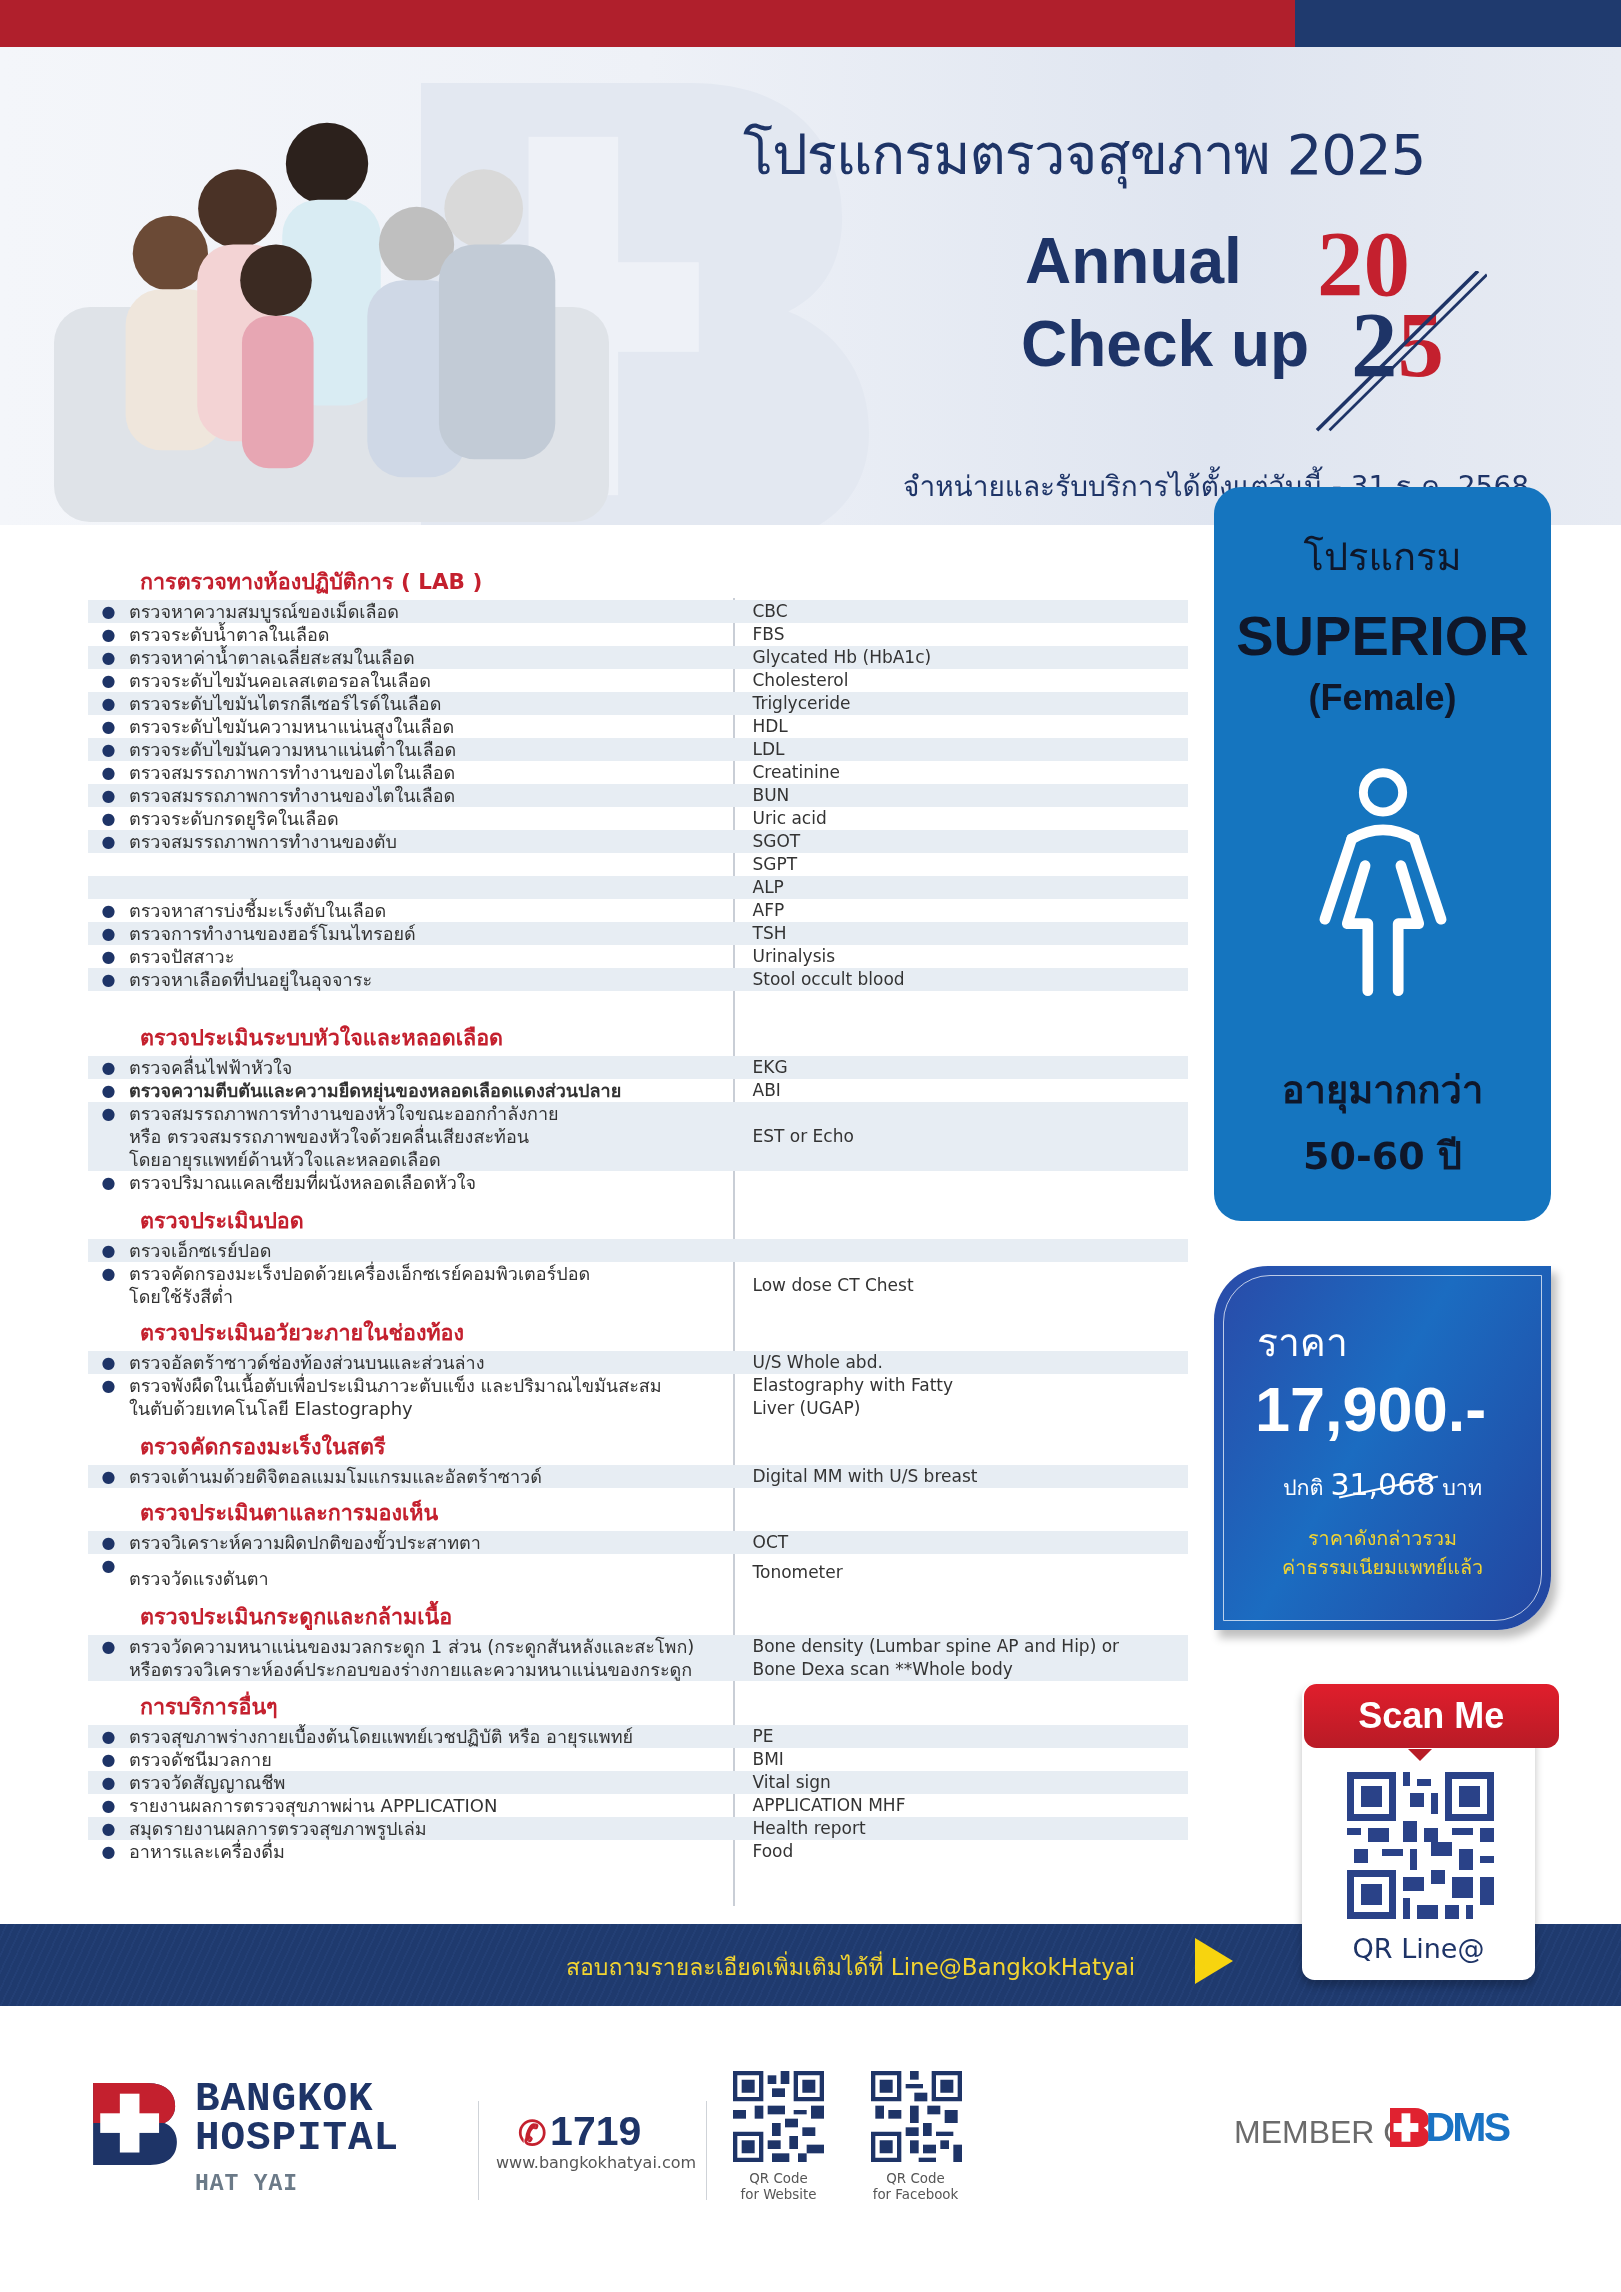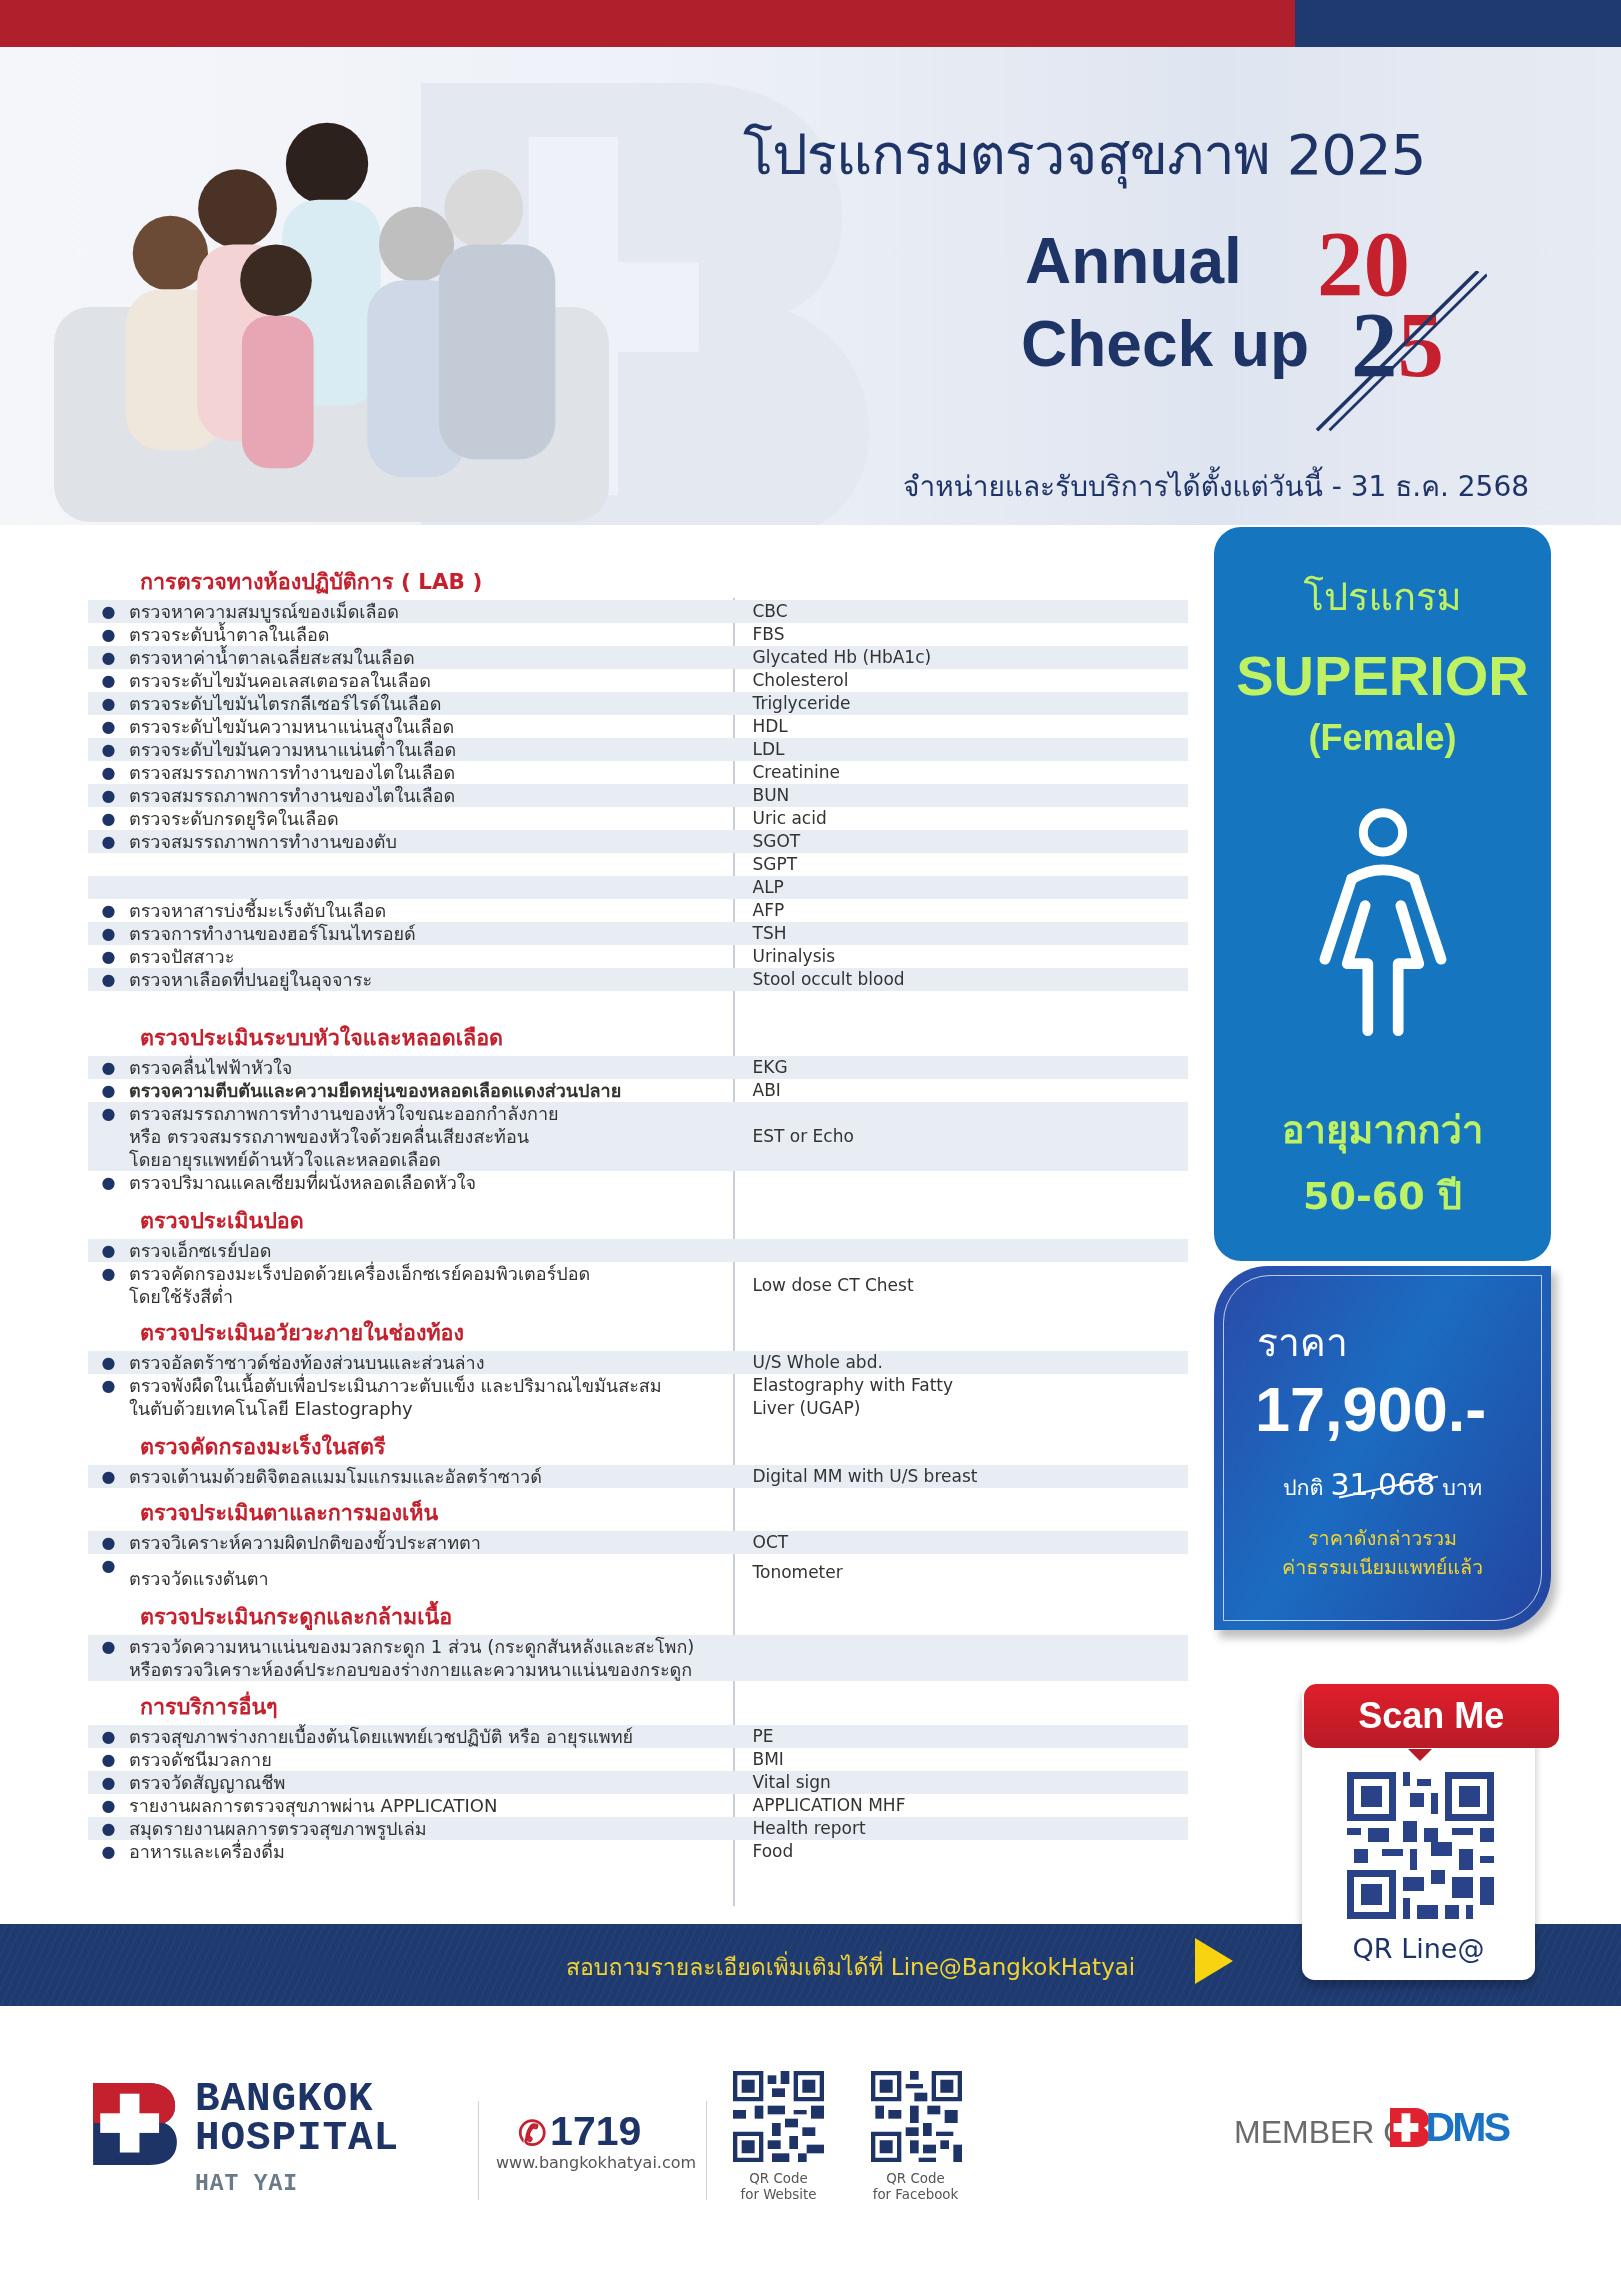--- a/index.html
+++ b/index.html
@@ -29,21 +29,21 @@
   .content { position: absolute; left: 88px; top: 564px; width: 1100px; }
   .vdivider { position: absolute; left: 733px; top: 598px; width: 1.8px; height: 1308px; background: #c9ced6; }
   .section-title { font-size: 21.5px; color: #c4202e; font-weight: bold; padding-left: 52px; height: 36px; line-height: 36px; }
   .row { display: flex; font-size: 18px; color: #333; line-height: 23px; min-height: 23px; }
   .row.shade { background: #e7edf3; }
   .row .bullet { width: 41px; text-align: center; color: #1e3467; font-size: 16px; }
   .row .th { width: 602px; padding-left: 0; }
   .row .en { flex: 1; padding-left: 21.5px; font-size: 17px; }
 
   
-  .prog-card { position: absolute; left: 1214px; top: 487px; width: 337px; height: 734px; background: #1575bf; border-radius: 27px; color: #bef264; text-align: center; margin-top: 40px; }
+  .prog-card { position: absolute; left: 1214px; top: 487px; width: 337px; height: 734px; background: #1575bf; border-radius: 27px; color: #0f172a; text-align: center; }
   .prog-card .l1 { margin-top: 39px; font-size: 38px; }
   .prog-card .l2 { margin-top: 16px; font-size: 56px; font-weight: bold; font-family: "Liberation Sans", sans-serif; }
   .prog-card .l3 { margin-top: 9px; font-size: 36px; font-weight: bold; font-family: "Liberation Sans", sans-serif; }
   .prog-card .woman { margin: 48px auto 0; width: 134px; height: 233px; }
   .prog-card .age1 { margin-top: 56px; font-size: 38px; font-weight: bold; }
   .prog-card .age2 { margin-top: 5.4px; font-size: 38px; font-weight: bold; }
 
   
   .price-card { position: absolute; left: 1214px; top: 1266px; width: 337px; height: 364px;
     border-radius: 54px 0 54px 0; background: linear-gradient(120deg, #2a4aa8 0%, #1b6cc1 45%, #23449f 100%);
@@ -283,20 +283,22 @@
       <span class="bullet">●</span>
       <span class="th" style="white-space: pre-line; margin-top: 13px;">ตรวจวัดแรงดันตา</span>
       <span class="en" style="white-space: pre-line; align-self: center;">Tonometer</span>
     </div>
     <div style="height: 9px;"></div>
     <div class="section-title">ตรวจประเมินกระดูกและกล้ามเนื้อ</div>
     <div class="row shade">
       <span class="bullet">●</span>
       <span class="th" style="white-space: pre-line;">ตรวจวัดความหนาแน่นของมวลกระดูก 1 ส่วน (กระดูกสันหลังและสะโพก)
 หรือตรวจวิเคราะห์องค์ประกอบของร่างกายและความหนาแน่นของกระดูก</span>
+      <span class="en" style="white-space: pre-line; align-self: center;">Bone density (Lumbar spine AP and Hip) or
+Bone Dexa scan **Whole body</span>
     </div>
     <div style="height: 7.2px;"></div>
     <div class="section-title">การบริการอื่นๆ</div>
     <div class="row shade">
       <span class="bullet">●</span>
       <span class="th" style="white-space: pre-line;">ตรวจสุขภาพร่างกายเบื้องต้นโดยแพทย์เวชปฏิบัติ หรือ อายุรแพทย์</span>
       <span class="en" style="white-space: pre-line; align-self: center;">PE</span>
     </div>
     <div class="row">
       <span class="bullet">●</span>

